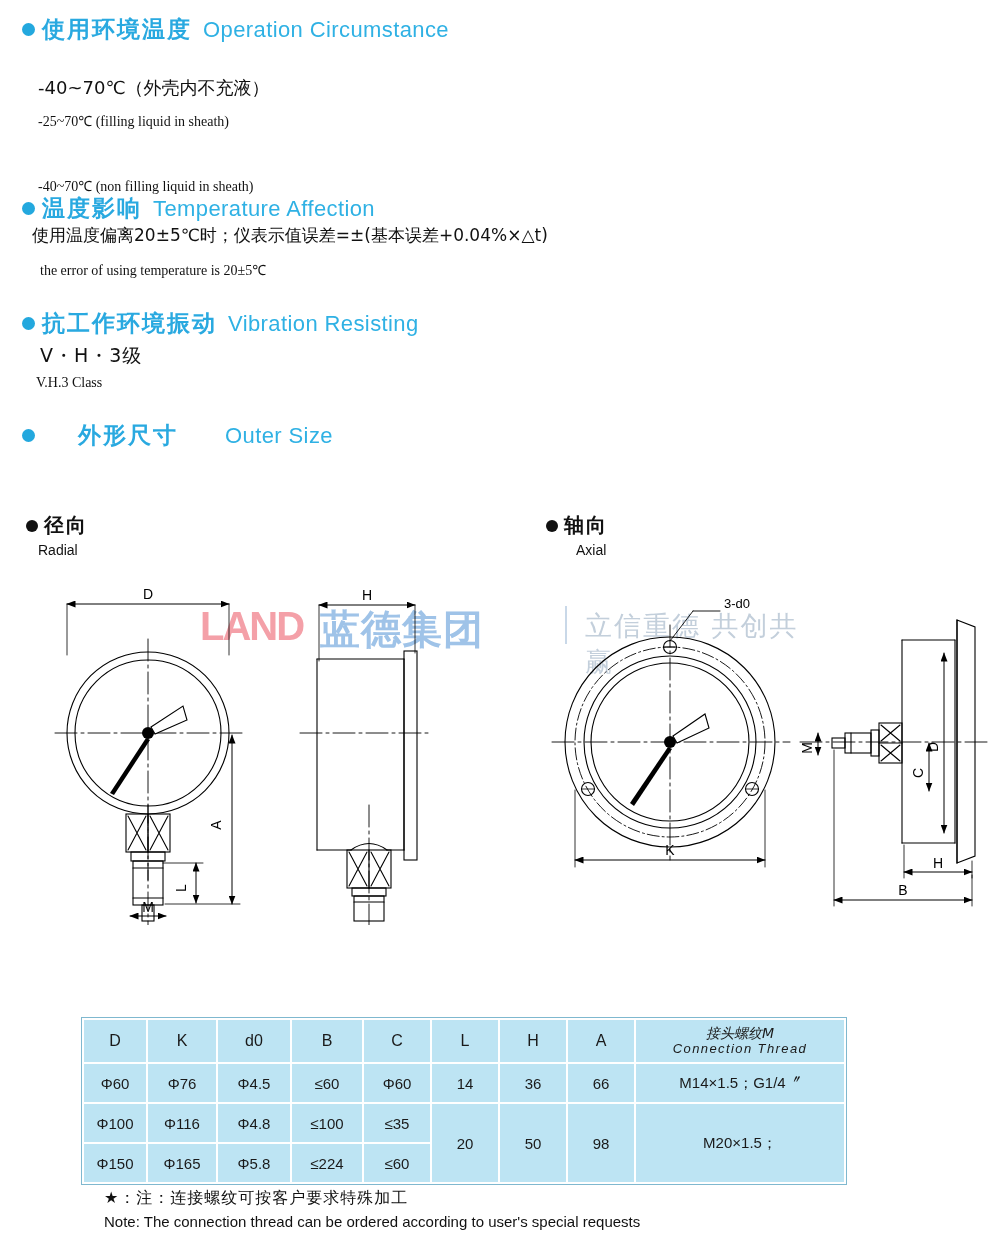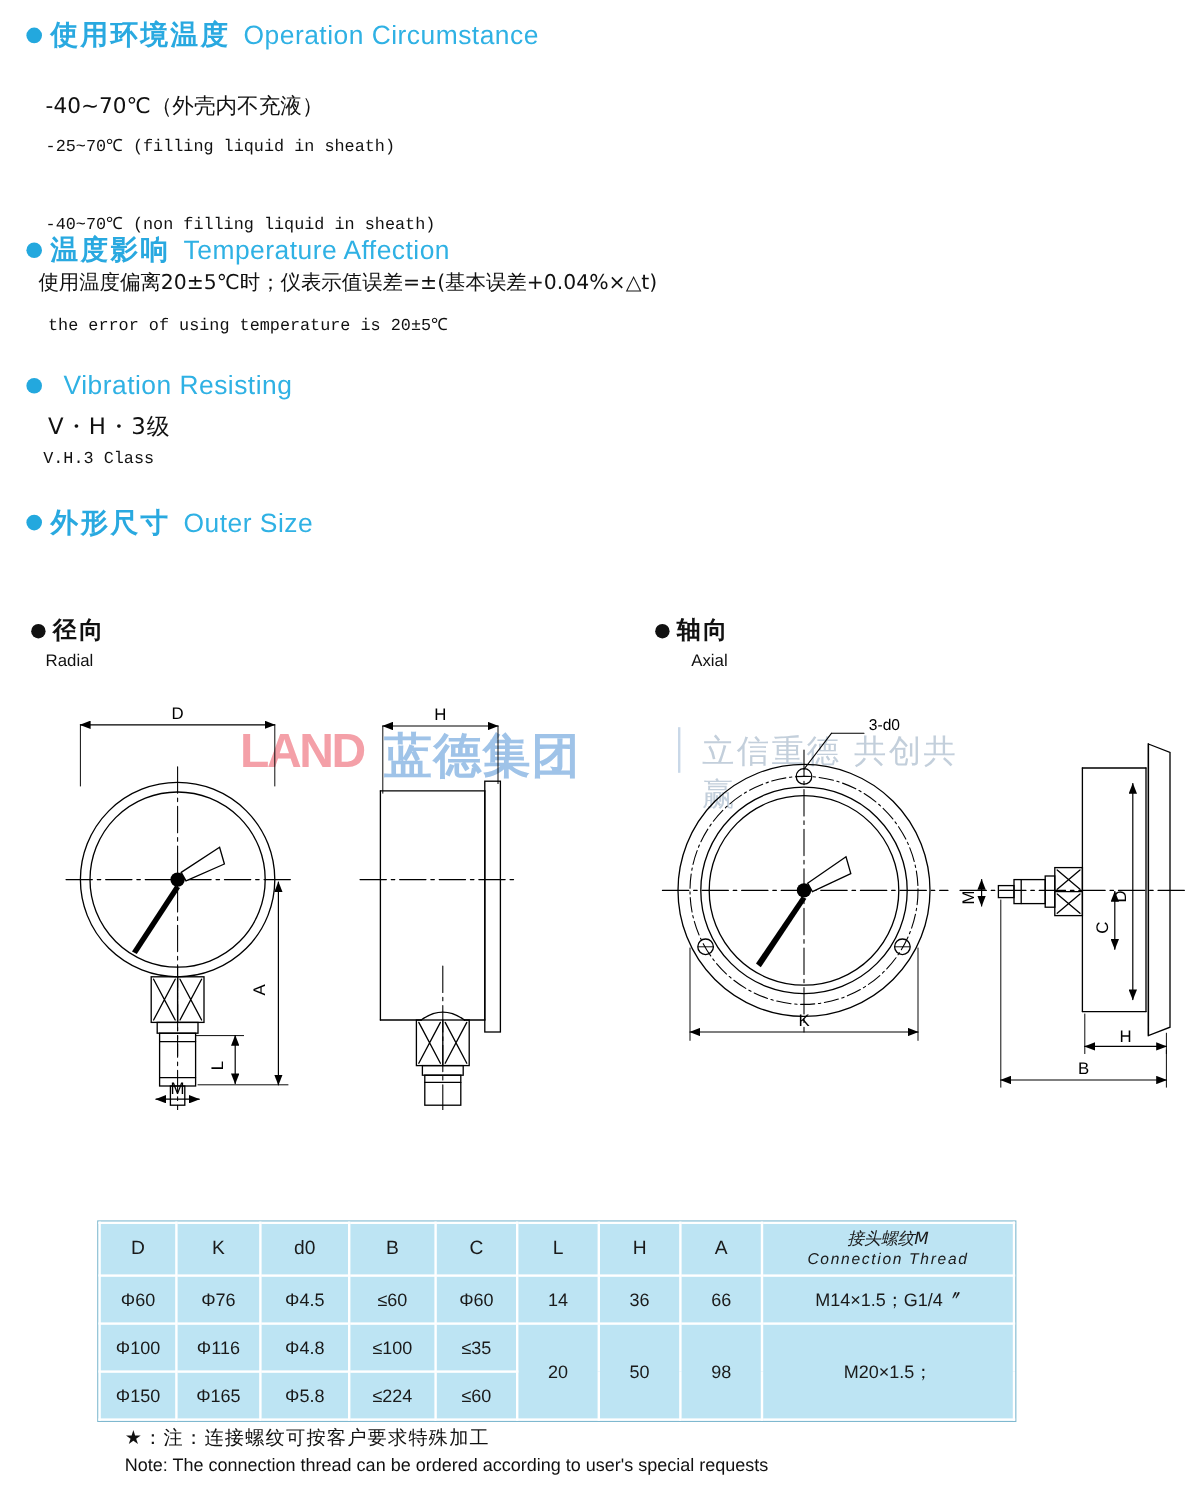--- a/index.html
+++ b/index.html
@@ -25,21 +25,21 @@
     color:#2fb1e4;font-size:22px;margin-left:11px;letter-spacing:.4px;
     font-family:"Liberation Sans",sans-serif;
   }
 
   .line-cn{
     position:absolute;font-size:18px;color:#111;white-space:nowrap;
     font-family:"DejaVu Sans","Liberation Sans",sans-serif;
   }
   .line-en{
     position:absolute;font-size:14px;color:#111;white-space:nowrap;
-    font-family:Liberation Mono, monospace;
+    font-family:Liberation Serif, serif;
   }
   .line-vh{
     position:absolute;font-size:19px;color:#111;white-space:nowrap;letter-spacing:1px;
     font-family:"DejaVu Sans","Liberation Sans",sans-serif;
   }
 
   
   .view-label{position:absolute;display:flex;align-items:center;white-space:nowrap;text-align:right;}
   .view-label .dot{width:12px;height:12px;border-radius:50%;background:#111;margin-right:6px;}
   .view-cn{font-size:20px;font-weight:bold;color:#111;letter-spacing:2px;
@@ -111,26 +111,27 @@
   <div class="sec-head" style="left:22px;top:193px;">
     <span class="bullet"></span>
     <span class="head-cn">温度影响</span>
     <span class="head-en">Temperature Affection</span>
   </div>
   <div class="line-cn" style="left:32px;top:224px;font-size:17px;">使用温度偏离20±5℃时；仪表示值误差=±(基本误差+0.04%×△t)</div>
   <div class="line-en" style="left:40px;top:260px;">the error of using temperature is 20±5℃</div>
 
   <div class="sec-head" style="left:22px;top:308px;">
     <span class="bullet"></span>
+    <span class="head-cn">抗工作环境振动</span>
     <span class="head-en">Vibration Resisting</span>
   </div>
   <div class="line-vh" style="left:40px;top:343px;">V・H・3级</div>
   <div class="line-en" style="left:36px;top:375px;">V.H.3 Class</div>
 
-  <div class="sec-head" style="left:22px;top:420px;">
+  <div class="sec-head" style="left:22px;top:420px;gap:36px;">
     <span class="bullet"></span>
     <span class="head-cn">外形尺寸</span>
     <span class="head-en">Outer Size</span>
   </div>
 
   <div class="view-label" style="left:26px;top:512px;">
     <span class="dot"></span>
     <span class="view-cn">径向</span>
   </div>
   <div class="view-en" style="left:38px;top:542px;">Radial</div>

